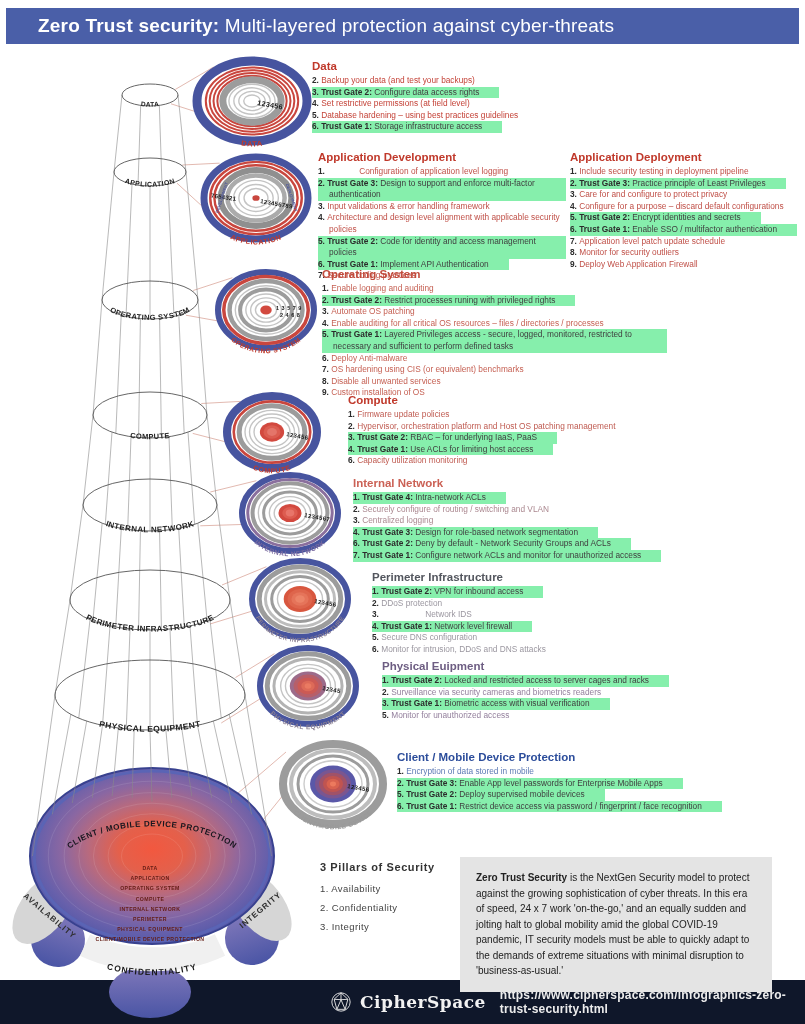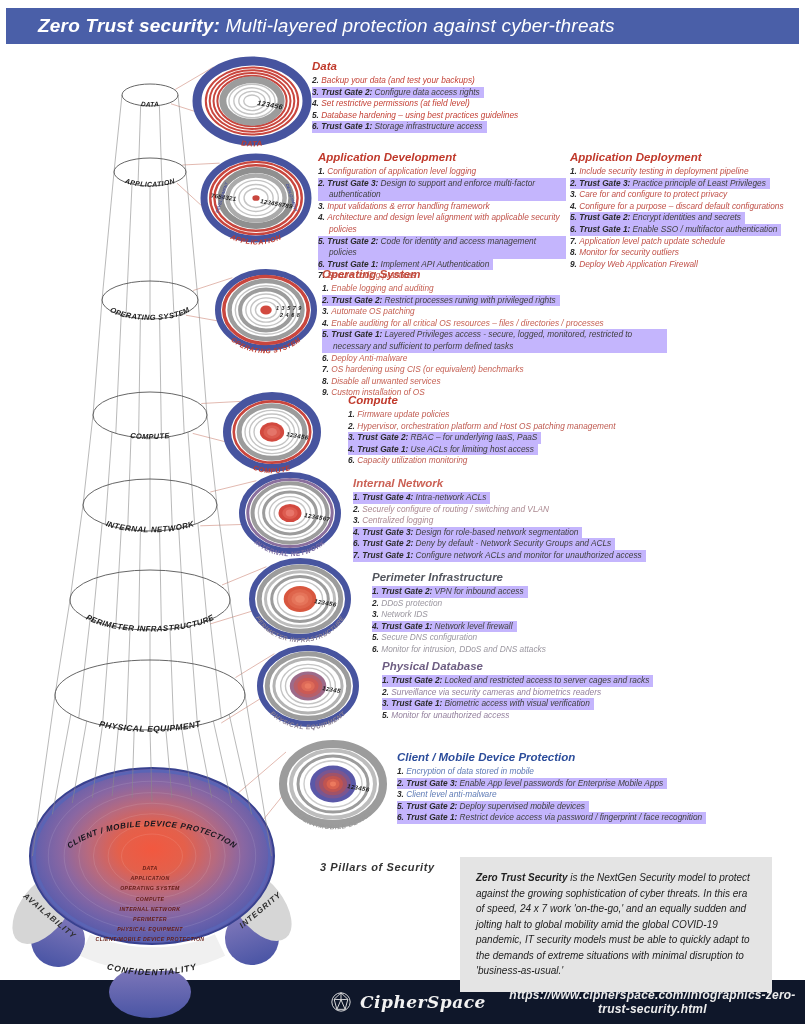--- a/index.html
+++ b/index.html
@@ -1,45 +1,45 @@
 <!DOCTYPE html>
 <html><head>
 <meta charset="utf-8">
 <style>
   html,body{margin:0;padding:0;background:#fff;}
   .page{position:relative;width:805px;height:1024px;background:#ffffff;overflow:hidden;
-        font-family:"Liberation Sans",sans-serif;font-style:italic;}
+        font-family:"Liberation Sans",sans-serif;}
   
   .hdr{position:absolute;left:6px;top:8px;right:6px;height:36px;background:#4a5fa8;
        color:#fff;display:flex;align-items:center;padding-left:32px;box-sizing:border-box;}
   .hdr .ht-bold{font-weight:bold;font-size:19px;letter-spacing:.2px;}
   .hdr .ht-rest{font-weight:normal;font-size:19px;letter-spacing:.2px;white-space:pre;}
   
   #diagram{position:absolute;left:0;top:0;z-index:5;pointer-events:none;}
   
   .sec{position:absolute;z-index:3;}
   .sec-h{font-size:11.5px;font-weight:bold;margin:0 0 3px 0;line-height:12px;}
   .item{font-size:8.3px;line-height:11.6px;padding-left:11px;text-indent:-11px;color:#444;}
   .item .n{color:#2b2b2b;font-weight:bold;}
-  .item.gate{display:table;background:#c4b5fd;color:#3f3f3f;padding-right:4px;max-width:100%;}
+  .item.gate{display:table;background:#86efac;color:#3f3f3f;padding-right:20px;max-width:100%;}
   .item.gate .g{color:#2b2b2b;font-weight:bold;}
   
   .pillars{position:absolute;left:320px;top:861px;z-index:3;}
   .p-title{font-size:11px;font-weight:bold;color:#333;letter-spacing:.6px;margin-bottom:10px;}
   .p-item{font-size:9.5px;color:#444;letter-spacing:.4px;margin-bottom:8px;}
   
   .about{position:absolute;left:460px;top:857px;width:312px;box-sizing:border-box;
          background:#e4e4e4;padding:13px 16px;z-index:3;font-size:10px;line-height:15.5px;color:#222;}
   .about .a-bold{font-weight:bold;}
   
   .ftr{position:absolute;left:0;top:980px;width:805px;height:44px;background:#0f172a;z-index:2;
        display:flex;align-items:center;justify-content:flex-start;padding-left:330px;box-sizing:border-box;}
   .ftr .logo-icon{display:inline-flex;margin-right:8px;}
   .ftr .brand{font-family:"DejaVu Serif",serif;font-weight:bold;font-size:17px;color:#f2f2f2;margin-right:14px;letter-spacing:.5px;}
-  .ftr .url{font-size:12px;font-weight:bold;color:#ececec;letter-spacing:.2px;text-align:center;}
+  .ftr .url{font-size:12px;font-weight:bold;color:#ececec;letter-spacing:.2px;}
 </style>
 </head>
 <body>
 
 <div class="page">
 
   <header class="hdr">
     <span class="ht-bold">Zero Trust security:</span>
       <span class="ht-rest"> Multi-layered protection against cyber-threats</span>
   </header>
@@ -311,21 +311,21 @@
     <section class="sec" style="left:312px;top:60px;width:290px">
         <h3 class="sec-h" style="color: rgb(192, 57, 43);">Data</h3>
         <div class="item"><b class="n">2. </b><span style="color: rgb(196, 66, 55);">Backup your data (and test your backups)</span></div>
         <div class="item gate"><b class="n">3. </b><b class="g">Trust Gate 2: </b>Configure data access rights</div>
         <div class="item"><b class="n">4. </b><span style="color: rgb(196, 66, 55);">Set restrictive permissions (at field level)</span></div>
         <div class="item"><b class="n">5. </b><span style="color: rgb(196, 66, 55);">Database hardening – using best practices guidelines</span></div>
         <div class="item gate"><b class="n">6. </b><b class="g">Trust Gate 1: </b>Storage infrastructure access</div>
       </section>
     <section class="sec" style="left:318px;top:151px;width:248px">
         <h3 class="sec-h" style="color: rgb(192, 57, 43);">Application Development</h3>
-        <div class="item"><b class="n">1. </b><span style="color: rgb(192, 80, 72);">Configuration of application level logging</span></div>
+        <div class="item"><b class="n">1. </b><span style="color: rgb(192, 80, 72); margin-left: 32px;">Configuration of application level logging</span></div>
         <div class="item gate"><b class="n">2. </b><b class="g">Trust Gate 3: </b>Design to support and enforce multi-factor authentication</div>
         <div class="item"><b class="n">3. </b><span style="color: rgb(192, 80, 72);">Input validations &amp; error handling framework</span></div>
         <div class="item"><b class="n">4. </b><span style="color: rgb(192, 80, 72);">Architecture and design level alignment  with applicable security policies</span></div>
         <div class="item gate"><b class="n">5. </b><b class="g">Trust Gate 2: </b>Code for identity and access management policies</div>
         <div class="item gate"><b class="n">6. </b><b class="g">Trust Gate 1: </b>Implement API Authentication</div>
         <div class="item"><b class="n">7. </b><span style="color: rgb(192, 80, 72);">Secure coding practices</span></div>
       </section>
     <section class="sec" style="left:570px;top:151px;width:232px">
         <h3 class="sec-h" style="color: rgb(192, 57, 43);">Application Deployment</h3>
         <div class="item"><b class="n">1. </b><span style="color: rgb(192, 80, 72);">Include security testing in deployment pipeline</span></div>
@@ -364,44 +364,48 @@
         <div class="item"><b class="n">2. </b><span style="color: rgb(171, 136, 144);">Securely configure of routing / switching and VLAN</span></div>
         <div class="item"><b class="n">3. </b><span style="color: rgb(171, 136, 144);">Centralized logging</span></div>
         <div class="item gate"><b class="n">4. </b><b class="g">Trust Gate 3: </b>Design for role-based network segmentation</div>
         <div class="item gate"><b class="n">6. </b><b class="g">Trust Gate 2: </b>Deny by default - Network Security Groups and ACLs</div>
         <div class="item gate"><b class="n">7. </b><b class="g">Trust Gate 1: </b>Configure network ACLs and monitor for unauthorized access</div>
       </section>
     <section class="sec" style="left:372px;top:571px;width:290px">
         <h3 class="sec-h" style="color: rgb(83, 86, 94);">Perimeter Infrastructure</h3>
         <div class="item gate"><b class="n">1. </b><b class="g">Trust Gate 2: </b>VPN for inbound access</div>
         <div class="item"><b class="n">2. </b><span style="color: rgb(155, 151, 160); margin-top: 8px;">DDoS protection</span></div>
-        <div class="item"><b class="n">3. </b><span style="color: rgb(155, 151, 160);">Network IDS</span></div>
+        <div class="item"><b class="n">3. </b><span style="color: rgb(155, 151, 160); margin-left: 44px;">Network IDS</span></div>
         <div class="item gate"><b class="n">4. </b><b class="g">Trust Gate 1: </b>Network level firewall</div>
         <div class="item"><b class="n">5. </b><span style="color: rgb(155, 151, 160);">Secure DNS configuration</span></div>
         <div class="item"><b class="n">6. </b><span style="color: rgb(155, 151, 160);">Monitor for intrusion, DDoS and DNS attacks</span></div>
       </section>
     <section class="sec" style="left:382px;top:660px;width:335px">
-        <h3 class="sec-h" style="color: rgb(109, 93, 130);">Physical Database</h3>
+        <h3 class="sec-h" style="color: rgb(109, 93, 130);">Physical Euipment</h3>
         <div class="item gate"><b class="n">1. </b><b class="g">Trust Gate 2: </b>Locked and restricted access to server cages and racks</div>
         <div class="item"><b class="n">2. </b><span style="color: rgb(148, 128, 157); margin-top: 11px;">Surveillance via security cameras and biometrics readers</span></div>
         <div class="item gate"><b class="n">3. </b><b class="g">Trust Gate 1: </b>Biometric access with visual verification</div>
         <div class="item"><b class="n">5. </b><span style="color: rgb(148, 128, 157);">Monitor for unauthorized access</span></div>
       </section>
     <section class="sec" style="left:397px;top:751px;width:380px">
         <h3 class="sec-h" style="color: rgb(44, 77, 155);">Client / Mobile Device Protection</h3>
         <div class="item"><b class="n">1. </b><span style="color: rgb(93, 122, 181);">Encryption of data stored in mobile</span></div>
         <div class="item gate"><b class="n">2. </b><b class="g">Trust Gate 3: </b>Enable App level passwords for Enterprise Mobile Apps</div>
-        <div class="item"><b class="n">3. </b><span style="color: rgb(93, 122, 181);">Client level anti-malware</span></div>
         <div class="item gate"><b class="n">5. </b><b class="g">Trust Gate 2: </b>Deploy supervised mobile devices</div>
         <div class="item gate"><b class="n">6. </b><b class="g">Trust Gate 1: </b>Restrict device access via password / fingerprint / face recognition</div>
       </section>
   </div>
 
   <div class="pillars">
     <div class="p-title">3 Pillars of Security</div>
+    <div id="pillar-items">
+        <div class="p-item">1. Availability</div>
+        <div class="p-item">2. Confidentiality</div>
+        <div class="p-item">3. Integrity</div>
+      </div>
   </div>
 
   <div class="about">
     <span class="a-bold">Zero Trust Security</span><span> is the NextGen Security model to protect against the growing sophistication of cyber threats. In this era of speed, 24 x 7 work 'on-the-go,' and an equally sudden and jolting halt to global mobility amid the global COVID-19 pandemic, IT security models must be able to quickly adapt to the demands of extreme situations with minimal disruption to 'business-as-usual.'</span>
   </div>
 
   <footer class="ftr">
     <span class="logo-icon">
       <svg width="22" height="22" viewBox="0 0 24 24" fill="none" stroke="#e8e8e8" stroke-width="1">
         <circle cx="12" cy="12" r="10"></circle>

